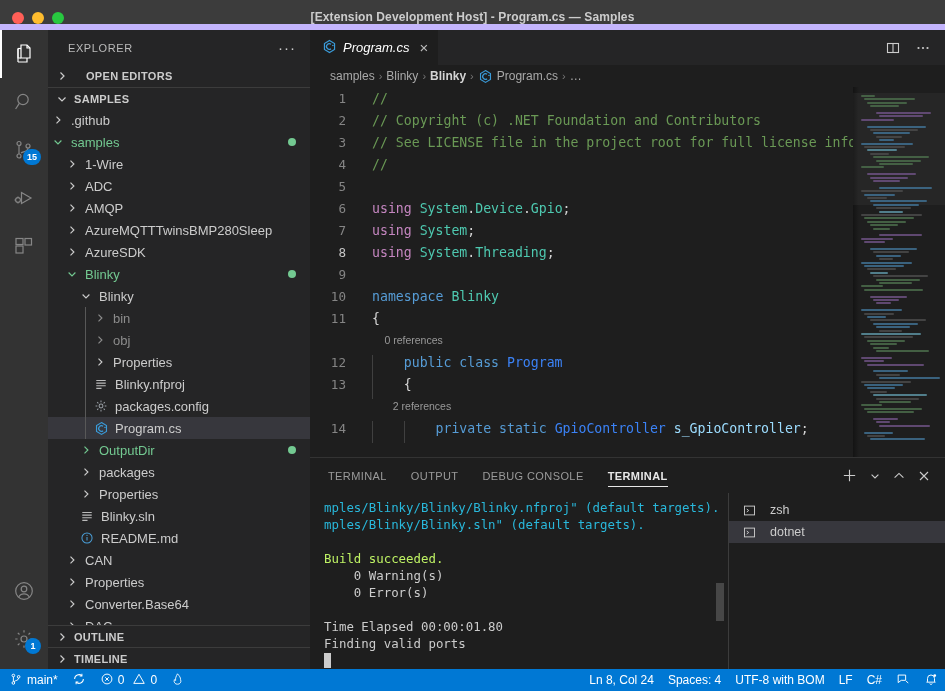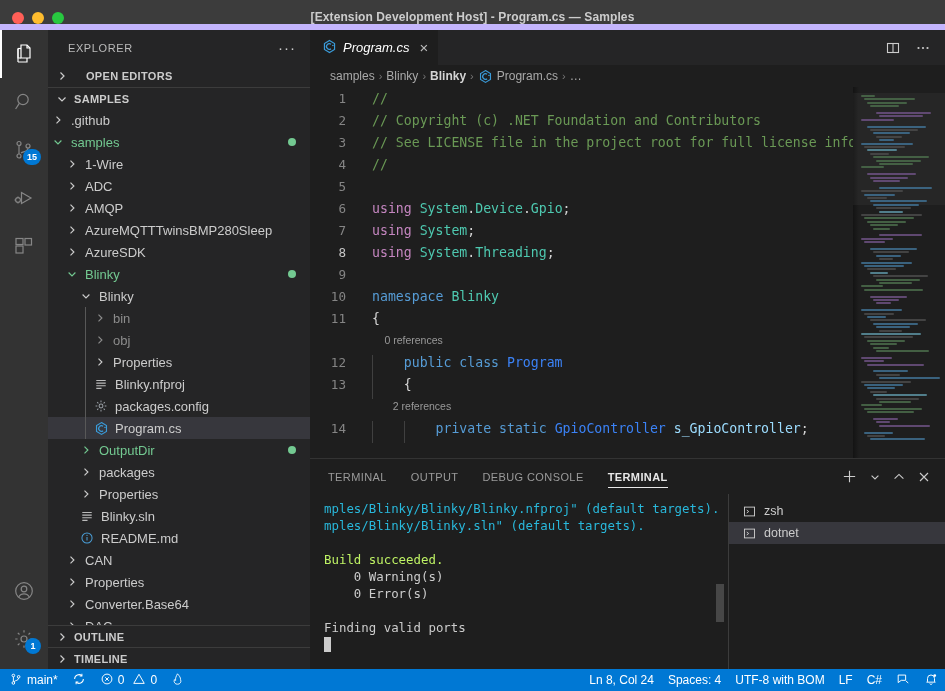--- a/index.html
+++ b/index.html
@@ -160,21 +160,21 @@
     font-family: "DejaVu Sans Mono", monospace; font-size: 12.4px; line-height: 17px;
   }
   .t-cyan { color: #29b8db; }
   .t-green { color: #bef264; }
   .t-white { color: #cccccc; }
   .term-cursor { display: inline-block; width: 7px; height: 15px; background: #cccccc; vertical-align: -3px; }
   .term-scroll { position: absolute; right: 4px; top: 90px; width: 8px; height: 38px; background: rgba(121,121,121,.45); }
   .term-divider { width: 1px; background: #3c3c3c; flex: 0 0 1px; }
   .term-list { width: 216px; flex: 0 0 216px; padding-top: 6px; }
   .tl-item {
-    height: 22px; display: flex; align-items: center; gap: 8px; padding-left: 14px;
+    height: 22px; display: flex; align-items: center; gap: 14px; padding-left: 14px;
     font-size: 12.5px; color: #cccccc; cursor: pointer;
   }
   .tl-item.sel { background: #37373d; }
 
   
   .statusbar {
     height: 22px; flex: 0 0 22px; background: #0078d4; display: flex; align-items: center;
     color: #ffffff; font-size: 12px;
   }
   .sb-left { display: flex; align-items: center; }
@@ -779,20 +779,21 @@
         <div class="panel-body">
           <div class="term-out" id="term-out">
             <div class="term-scroll"></div>
           <div class="t-cyan" style="white-space: pre;">mples/Blinky/Blinky/Blinky.nfproj" (default targets).</div>
               <div class="t-cyan" style="white-space: pre;">mples/Blinky/Blinky.sln" (default targets).</div>
               <div class="t-white" style="white-space: pre;">&nbsp;</div>
               <div class="t-green" style="white-space: pre;">Build succeeded.</div>
               <div class="t-white" style="white-space: pre;">    0 Warning(s)</div>
               <div class="t-white" style="white-space: pre;">    0 Error(s)</div>
               <div class="t-white" style="white-space: pre;">&nbsp;</div>
+              <div class="t-white" style="white-space: pre;">Time Elapsed 00:00:01.80</div>
               <div class="t-white" style="white-space: pre;">Finding valid ports</div>
               <div><span class="term-cursor"></span></div>
             </div>
           <div class="term-divider"></div>
           <div class="term-list" id="term-list">
               <div class="tl-item">
                 <span style="display: flex;">
                   <svg width="13" height="13" viewBox="0 0 16 16" fill="none" stroke="#cccccc" stroke-width="1.15">
                     <rect x="1.8" y="2.6" width="12.4" height="10.8"></rect>
                     <path d="M4.6 6.2 7 8l-2.4 1.8"></path>

